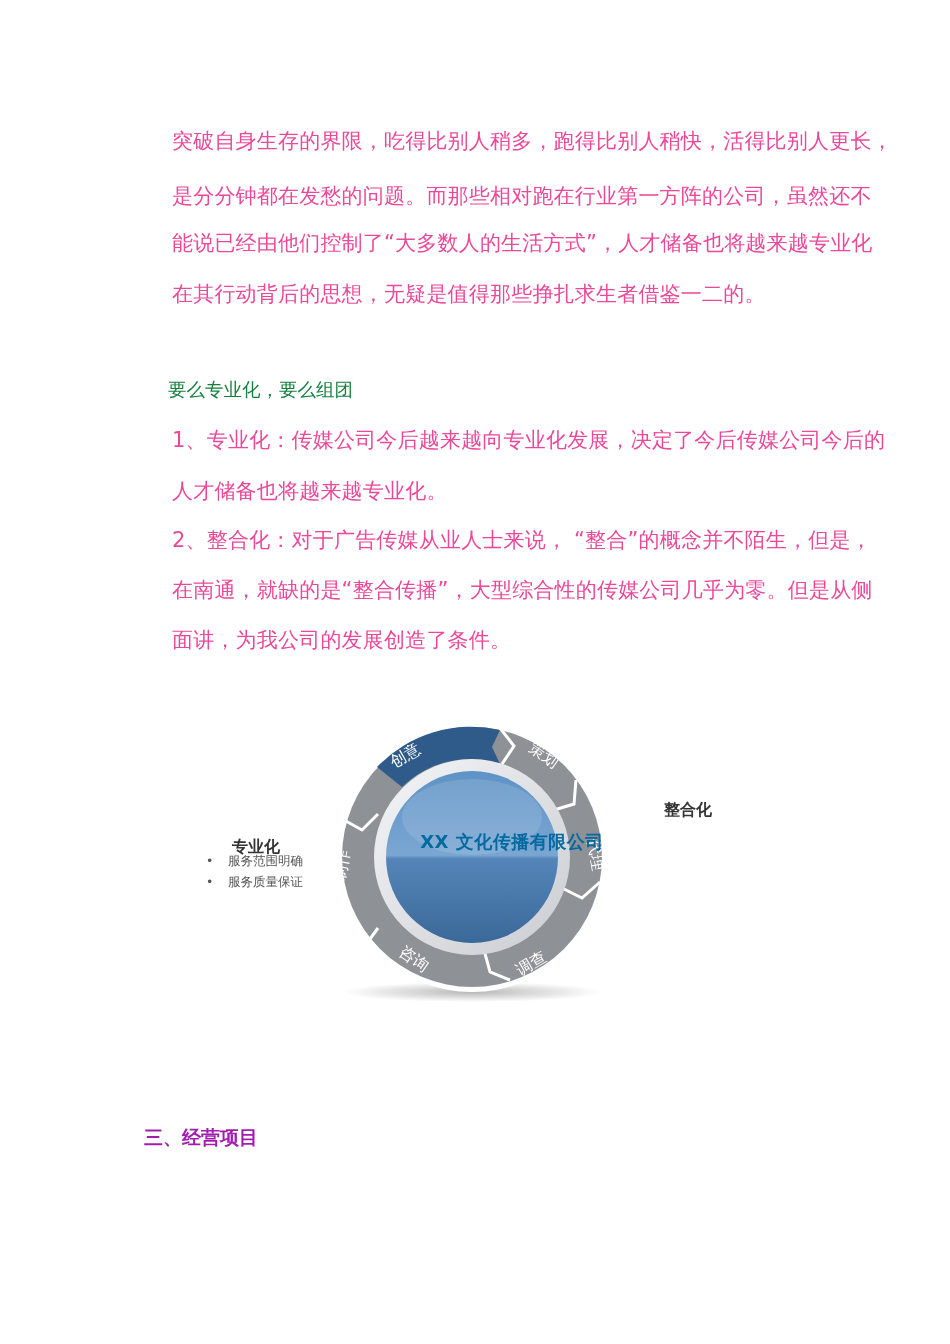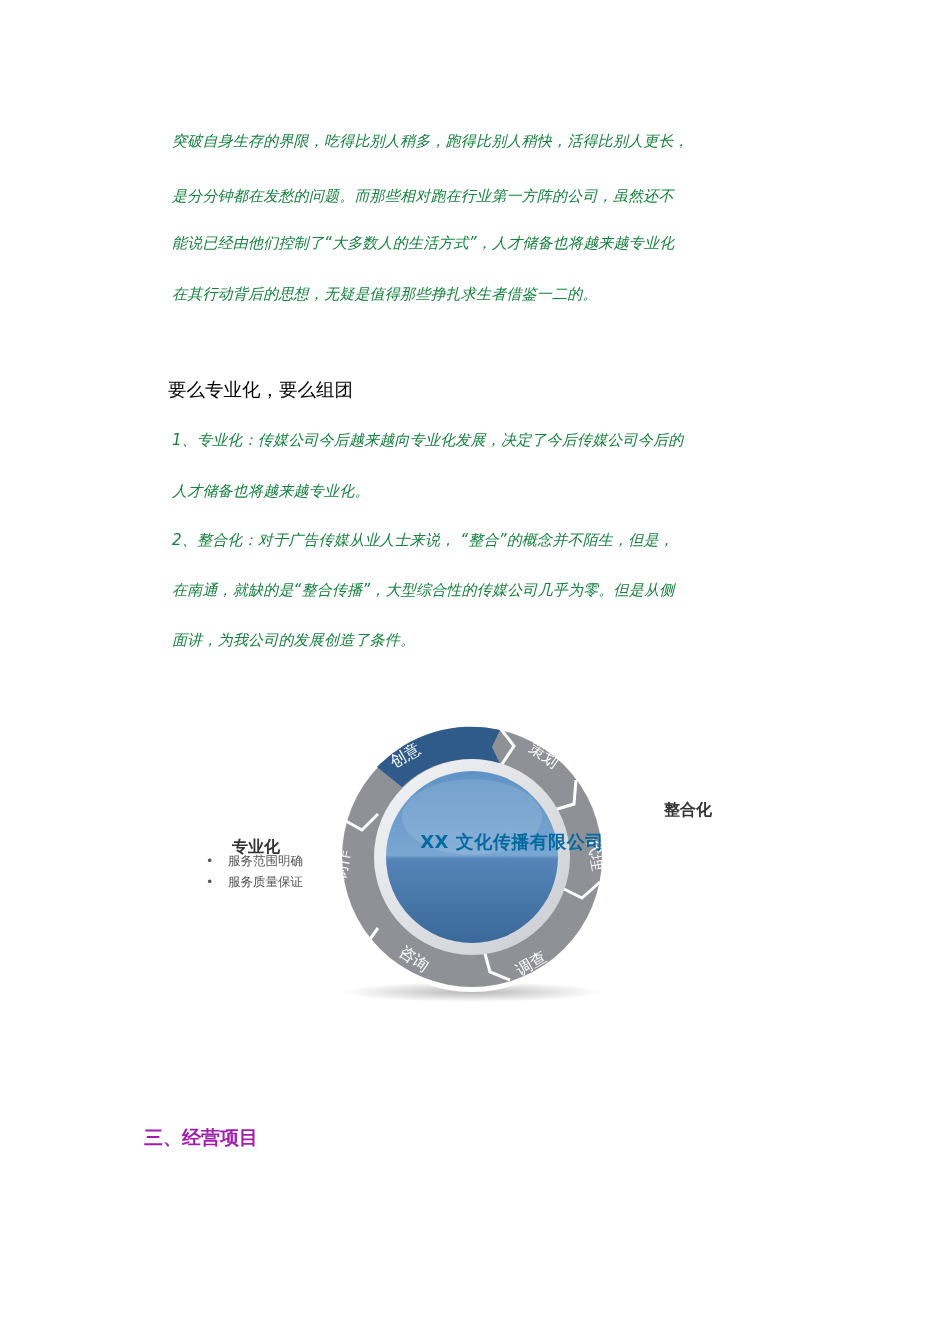--- a/index.html
+++ b/index.html
@@ -1,20 +1,20 @@
 <!DOCTYPE html>
 <html><head>
   <meta charset="utf-8">
   <style>
     html, body { margin: 0; padding: 0; background: #ffffff; }
     body { width: 950px; height: 1344px; position: relative; overflow: hidden;
            font-family: "DejaVu Sans", "Liberation Sans", sans-serif; color: #111; }
-    .para-line { position: absolute; left: 172px; font-size: 15px; line-height: 24px;
-                 white-space: nowrap; letter-spacing: 0.2px; color: #15803d; font-style: italic; }
-    .subhead { position: absolute; left: 168px; font-size: 18.5px; line-height: 24px; color: #000000; }
+    .para-line { position: absolute; left: 172px; font-size: 21px; line-height: 24px;
+                 white-space: nowrap; letter-spacing: 0.2px; color: #ec4899; }
+    .subhead { position: absolute; left: 168px; font-size: 18.5px; line-height: 24px; color: #15803d; }
     .section-heading { position: absolute; left: 144px; top: 1124px; font-size: 19px;
                        font-weight: bold; line-height: 26px; color: #a21caf; }
     .diagram { position: absolute; left: 180px; top: 722px; width: 640px; height: 290px; }
     .side-title { position: absolute; font-size: 16px; font-weight: bold; color: #333; }
     .bullet-list { position: absolute; list-style: none; margin: 16px; padding: 0;
                    font-size: 12.5px; color: #555; line-height: 21px; }
     .bullet-list li::before { content: "•"; display: inline-block; width: 22px; color: #555; }
     .ring-svg { position: absolute; left: 142px; top: 0; }
     .center-label { position: absolute; left: 232px; top: 108px; width: 200px; text-align: center;
                     font-size: 18px; font-weight: bold; color: #0369a1; letter-spacing: 0.5px; }

